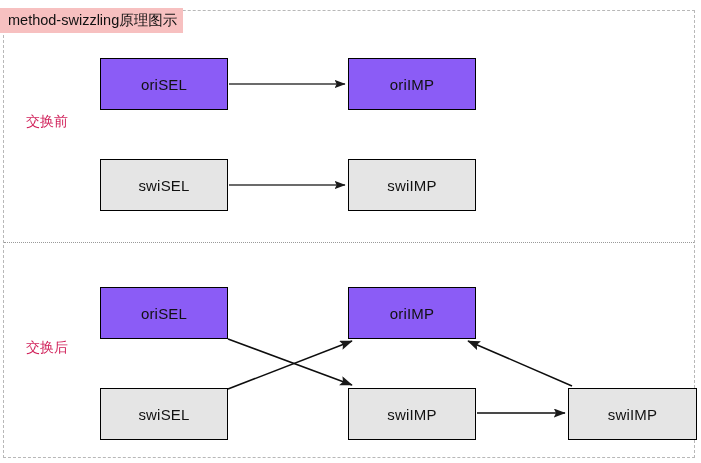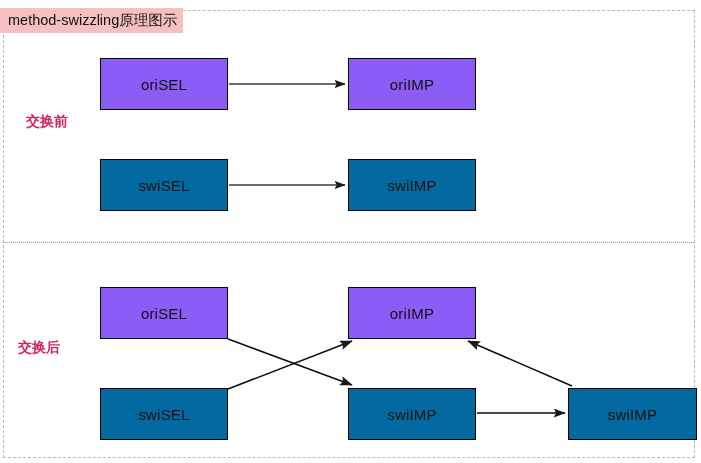--- a/index.html
+++ b/index.html
@@ -49,40 +49,40 @@
     line-height: 18px;
     white-space: nowrap;
     letter-spacing: 0px;
   }
   
   .section-label {
     position: absolute;
     color: #d1245c;
     font-size: 14px;
     line-height: 16px;
-    font-weight: 700;
+    font-weight: 400;
     white-space: nowrap;
   }
   .section-label.before { left: 26px; top: 113px; }
-  .section-label.after  { left: 18px; top: 339px; }
+  .section-label.after  { left: 26px; top: 339px; }
 
   
   .node {
     position: absolute;
     box-sizing: border-box;
     border: 1.4px solid #000000;
     display: flex;
     align-items: center;
     justify-content: center;
     font-size: 15px;
     color: #111111;
     letter-spacing: 0.2px;
   }
   .node.sel-ori, .node.imp-ori { background: #8b5cf6; }
-  .node.sel-swi, .node.imp-swi { background: #0369a1; text-align: center; }
+  .node.sel-swi, .node.imp-swi { background: #e5e5e5; text-align: center; }
 
   
   .arrows {
     position: absolute;
     left: 0;
     top: 0;
     width: 701px;
     height: 463px;
     pointer-events: none;
   }

